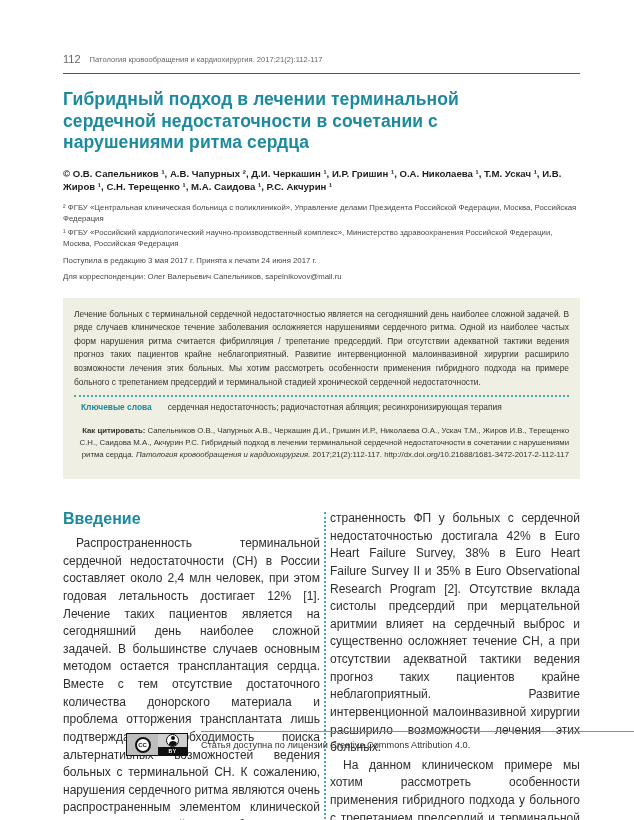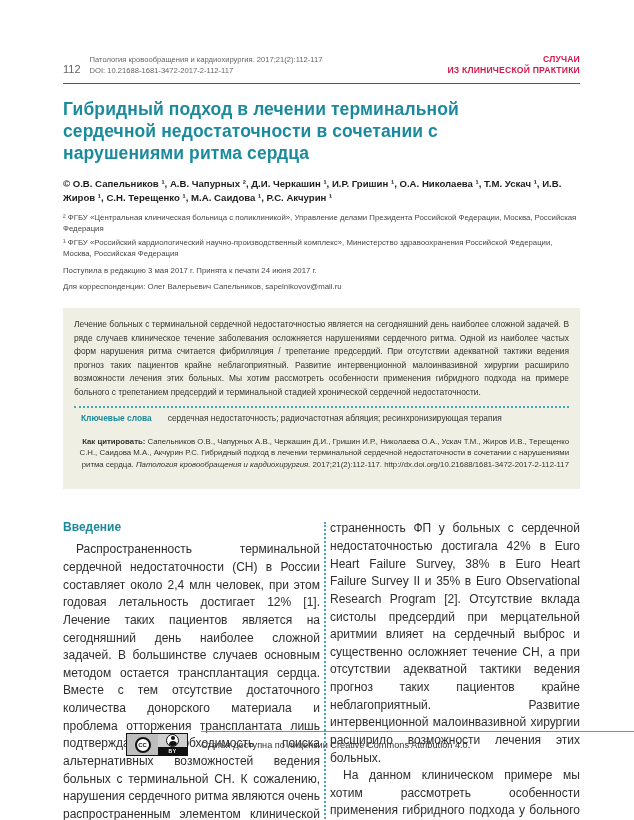--- a/index.html
+++ b/index.html
@@ -39,21 +39,21 @@
   .kw-label{color:var(--teal);font-weight:bold;margin-right:16px;padding-left:7px;}
   .citation{margin-top:13px;font-size:7.8px;line-height:1.5;color:#333;text-align:right;}
   .cit-label{font-weight:bold;}
   .cit-journal{font-style:italic;}
 
   
   .columns{display:flex;margin-top:31px;}
   .col-left{width:257px;}
   .col-divider{width:0;border-left:2px dotted var(--teal-light);margin:2px 4px 0;}
   .col-right{width:250px;}
-  .section-heading{color:var(--teal);font-weight:bold;font-size:12px;margin:0 0 7px;}
+  .section-heading{color:var(--teal);font-weight:bold;font-size:16px;margin:0 0 7px;}
   .body-p{font-size:12px;line-height:1.47;text-align:justify;margin:0;color:var(--ink);}
   .indent{text-indent:13px;}
   .italic{font-style:italic;}
   .gap-top{margin-top:24px;}
 
   
   .footer{position:absolute;left:63px;width:517px;top:731px;display:flex;gap:13px;align-items:flex-start;}
   .cc-badge{display:flex;width:62px;height:23px;border:1px solid #111;flex:none;margin-top:2px;}
   .cc-left{width:31px;background:#bdbdbd;display:flex;align-items:center;justify-content:center;}
   .cc-circle{width:16px;height:16px;border-radius:50%;background:#fff;border:2px solid #111;display:flex;align-items:center;justify-content:center;font-size:6px;font-weight:bold;color:#111;letter-spacing:0;}
@@ -69,26 +69,21 @@
 <body>
 
 <div class="page">
   <div class="content">
 
     <div class="header">
       <div class="header-left">
         <div class="page-number">112</div>
         <div class="journal-info">
           <div>Патология кровообращения и кардиохирургия. 2017;21(2):112-117</div>
-          <div>DOI: 10.21688-1681-3472-2017-2-112-117</div>
         </div>
-      </div>
-      <div class="rubric">
-        <div>СЛУЧАИ</div>
-        <div>ИЗ КЛИНИЧЕСКОЙ ПРАКТИКИ</div>
       </div>
     </div>
     <hr class="red-rule">
 
     <h1 class="title" style="width:430px;">Гибридный подход в лечении терминальной сердечной недостаточности в сочетании с нарушениями ритма сердца</h1>
 
     <div class="authors">© О.В. Сапельников ¹, А.В. Чапурных ², Д.И. Черкашин ¹, И.Р. Гришин ¹, О.А. Николаева ¹, Т.М. Ускач ¹, И.В. Жиров ¹, С.Н. Терещенко ¹, М.А. Саидова ¹, Р.С. Акчурин ¹</div>
 
     <div class="affiliations">
       <div class="affiliation">² ФГБУ «Центральная клиническая больница с поликлиникой», Управление делами Президента Российской Федерации, Москва, Российская Федерация</div>

